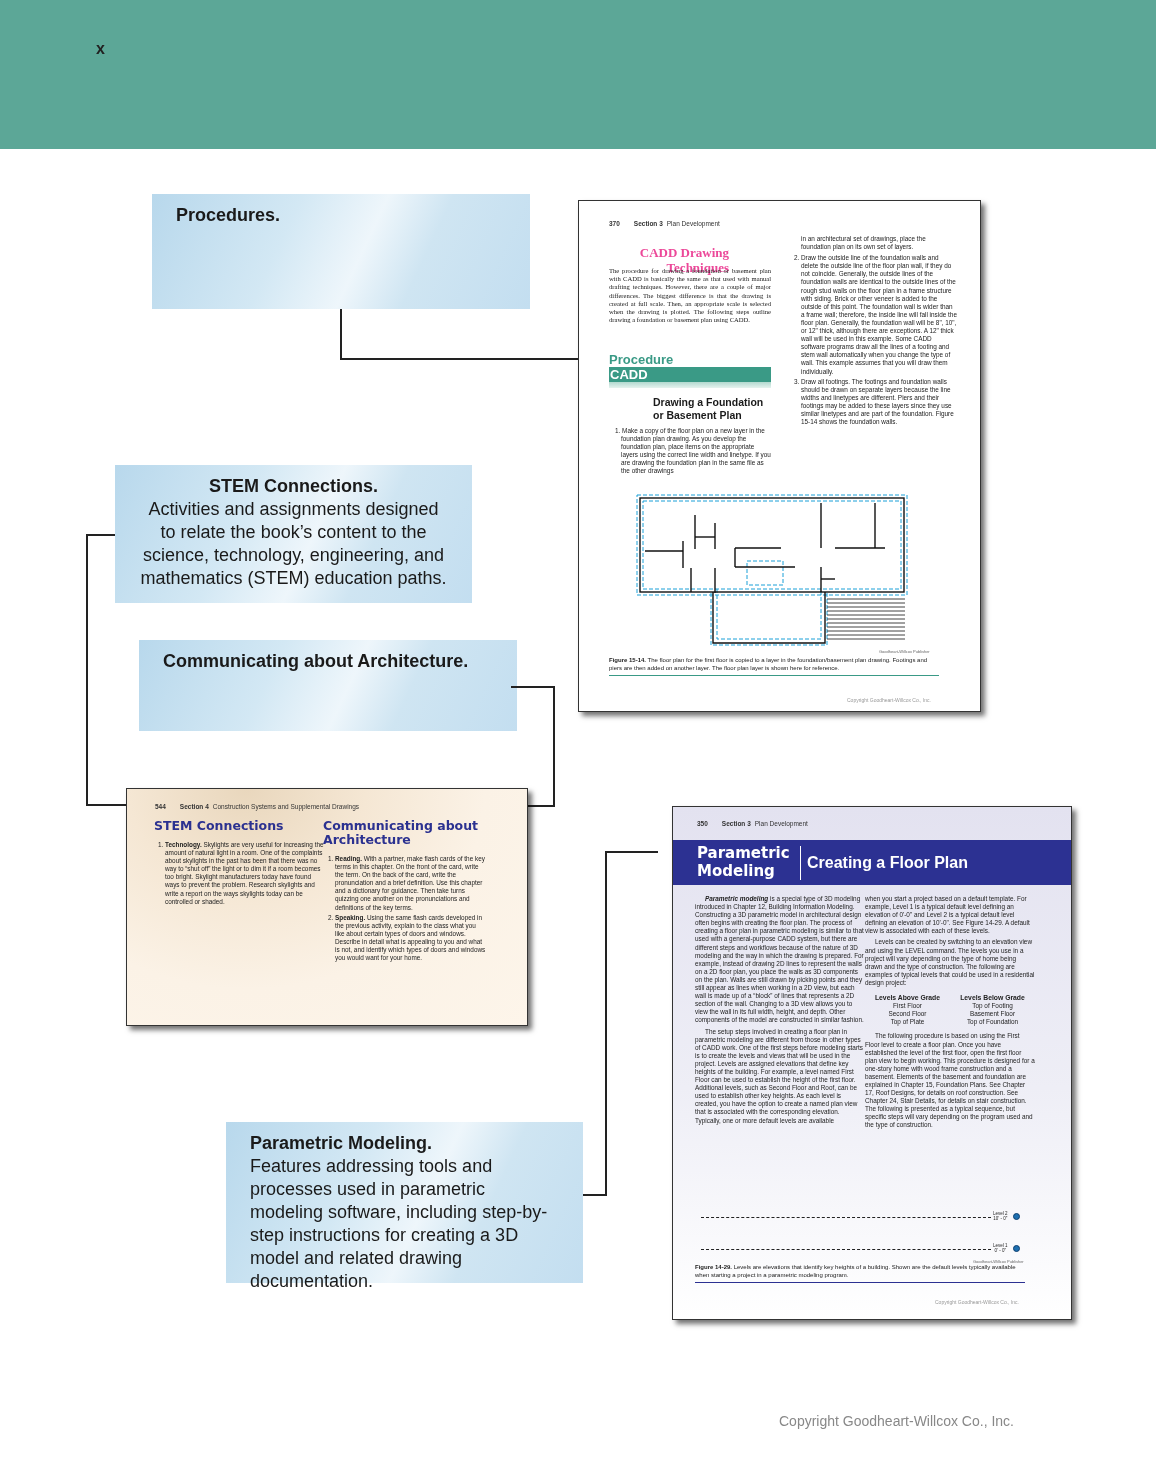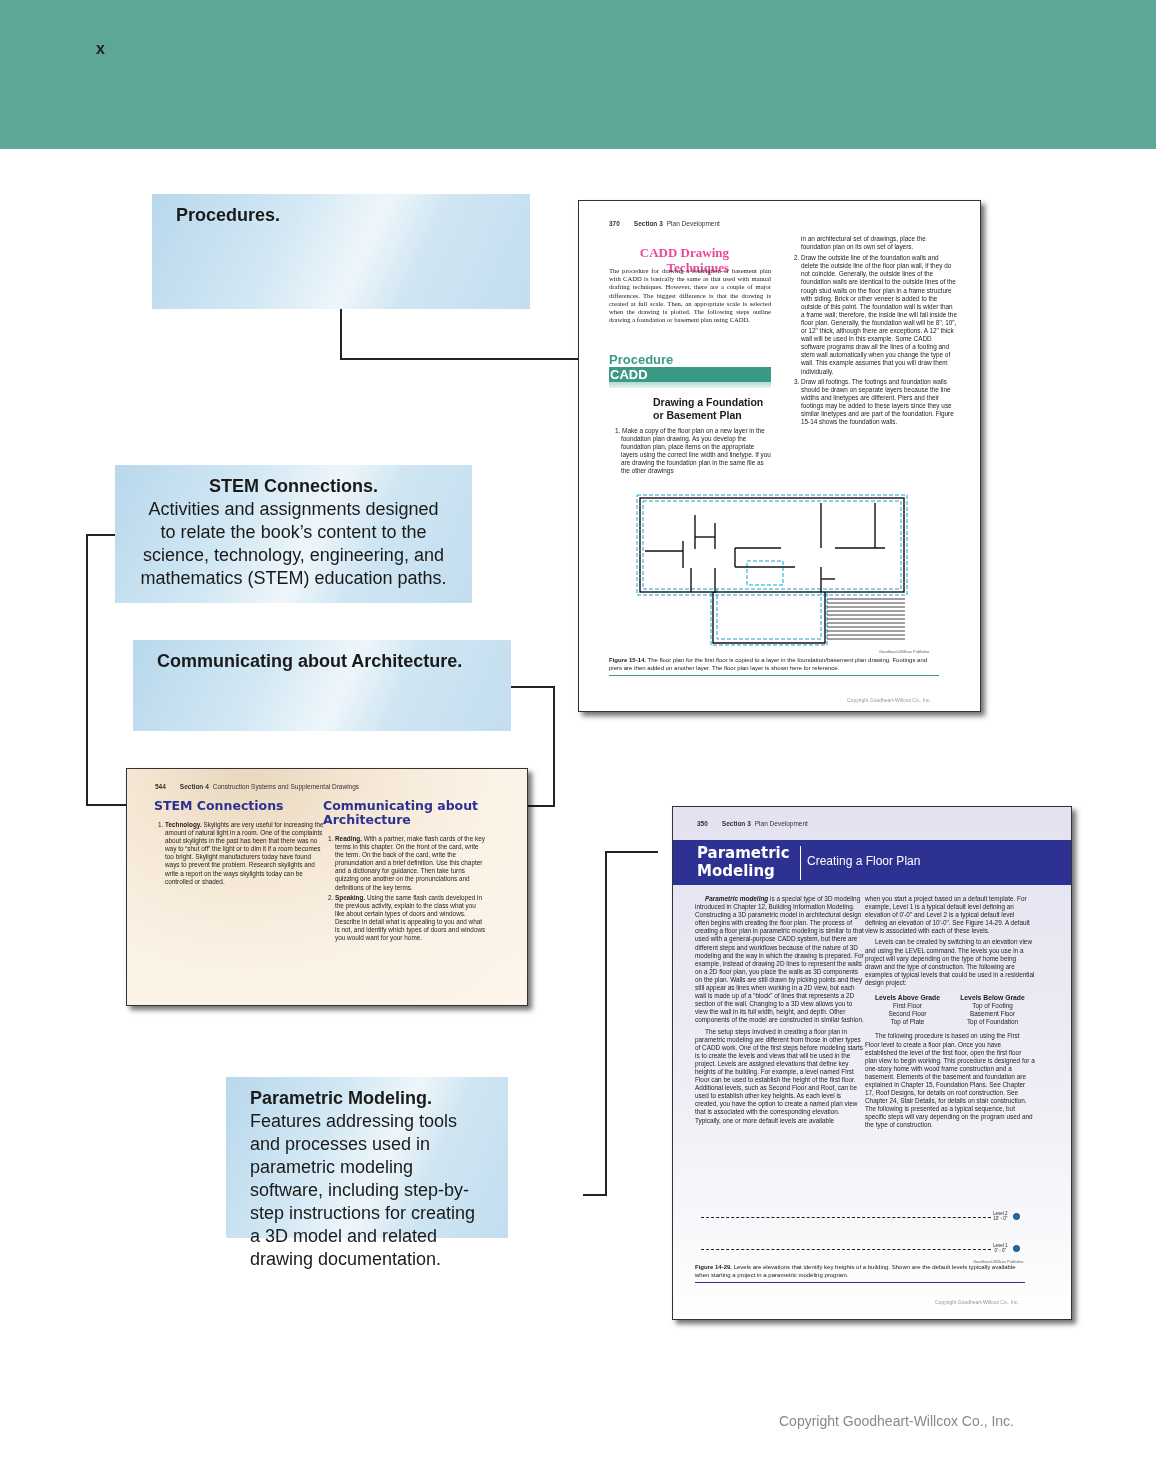--- a/index.html
+++ b/index.html
@@ -36,31 +36,31 @@
   #p1 .proc .bar2 { height: 6px; background: linear-gradient(#b2d9cf, #e6f3ef); }
   #p1 .proc h3 { font: bold 10.5px/13px "Liberation Sans", sans-serif; margin-top: 8px; margin-left: 44px; }
   #p1 .proc .tiny { margin-top: 5px; }
   #p1 .col2 { position: absolute; left: 210px; top: 34px; width: 168px; }
   #p1 .fig { position: absolute; left: 56px; top: 292px; width: 276px; height: 158px; }
   #p1 .credit { position: absolute; left: 300px; top: 448px; font-size: 4px; color: #666; }
   #p1 .cap { position: absolute; left: 30px; top: 455px; width: 330px; font-size: 6px; line-height: 8px; border-bottom: 1px solid #3a9a86; padding-bottom: 3px; }
   #p1 .copy { position: absolute; left: 268px; top: 496px; font-size: 5px; color: #999; }
 
   
-  #p2 { left: 126px; top: 768px; width: 402px; height: 238px;
+  #p2 { left: 126px; top: 788px; width: 402px; height: 238px;
     background: radial-gradient(ellipse at 30% 0%, #e9d7bd 0%, #f5e7d4 30%, #fbf2e6 60%, #fdf5ea 100%); }
   #p2 .h2 { position: absolute; font: bold 12.5px/14px "DejaVu Sans", sans-serif; color: #2b3190; }
 
   
   #p3 { left: 672px; top: 806px; width: 400px; height: 514px;
     background: linear-gradient(180deg, #e3e2f0 0%, #eeeef6 55%, #ffffff 100%); }
   #p3 .band { position: absolute; left: 0; top: 33px; width: 400px; height: 45px; background: #2c3192; }
   #p3 .band .pm { position: absolute; left: 24px; top: 4px; font: bold 15px/18px "DejaVu Sans", sans-serif; color: #fff; }
   #p3 .band .vr { position: absolute; left: 127px; top: 6px; width: 1px; height: 34px; background: #fff; }
-  #p3 .band .sub { position: absolute; left: 134px; top: 14px; font-size: 12px; color: #fff; }
+  #p3 .band .sub { position: absolute; left: 134px; top: 14px; font-size: 16px; color: #fff; font-weight: bold; }
   #p3 .colA { position: absolute; left: 22px; top: 88px; width: 170px; }
   #p3 .colB { position: absolute; left: 192px; top: 88px; width: 170px; }
   #p3 p.ind { text-indent: 10px; }
   #p3 .lv { display: flex; justify-content: space-between; margin-top: 7px; }
   #p3 .lv div { width: 50%; text-align: center; }
   #p3 .lv b { font-size: 6.8px; }
   #p3 .levels { position: absolute; left: 28px; top: 392px; width: 330px; height: 64px; }
   #p3 .lvline { position: absolute; left: 0; width: 290px; border-top: 1.3px dashed #222; }
   #p3 .lvtag { position: absolute; left: 292px; font-size: 4.5px; line-height: 5px; color: #222; text-align: center; }
   #p3 .lvdot { position: absolute; left: 312px; width: 7px; height: 7px; border-radius: 50%; background: #1d6fb0; border: 1px solid #0d3f70; }
@@ -76,24 +76,24 @@
 <div class="banner"></div>
 <div class="page-num">x</div>
 
 <div class="callout" style="left:152px;top:194px;width:378px;height:115px;">
   <div class="ttl">Procedures.</div>
 </div>
 <div class="callout" style="left:115px;top:465px;width:357px;height:138px;text-align:center;">
   <div class="ttl">STEM Connections.</div>
   <div class="desc">Activities and assignments designed to relate the book’s content to the science, technology, engineering, and mathematics (STEM) education paths.</div>
 </div>
-<div class="callout" style="left:133px;top:640px;width:378px;height:91px;">
+<div class="callout" style="left:139px;top:640px;width:378px;height:91px;">
   <div class="ttl">Communicating about Architecture.</div>
 </div>
-<div class="callout" style="left:226px;top:1077px;width:282px;height:161px;">
+<div class="callout" style="left:226px;top:1122px;width:357px;height:161px;">
   <div class="ttl">Parametric Modeling.</div>
   <div class="desc">Features addressing tools and processes used in parametric modeling software, including step-by-step instructions for creating a 3D model and related drawing documentation.</div>
 </div>
 
 <div class="line" style="left:340px;top:309px;width:2px;height:51px;"></div>
 <div class="line" style="left:340px;top:358px;width:265px;height:2px;"></div>
 <div class="line" style="left:86px;top:534px;width:29px;height:2px;"></div>
 <div class="line" style="left:86px;top:534px;width:2px;height:272px;"></div>
 <div class="line" style="left:86px;top:804px;width:64px;height:2px;"></div>
 <div class="line" style="left:511px;top:686px;width:44px;height:2px;"></div>

